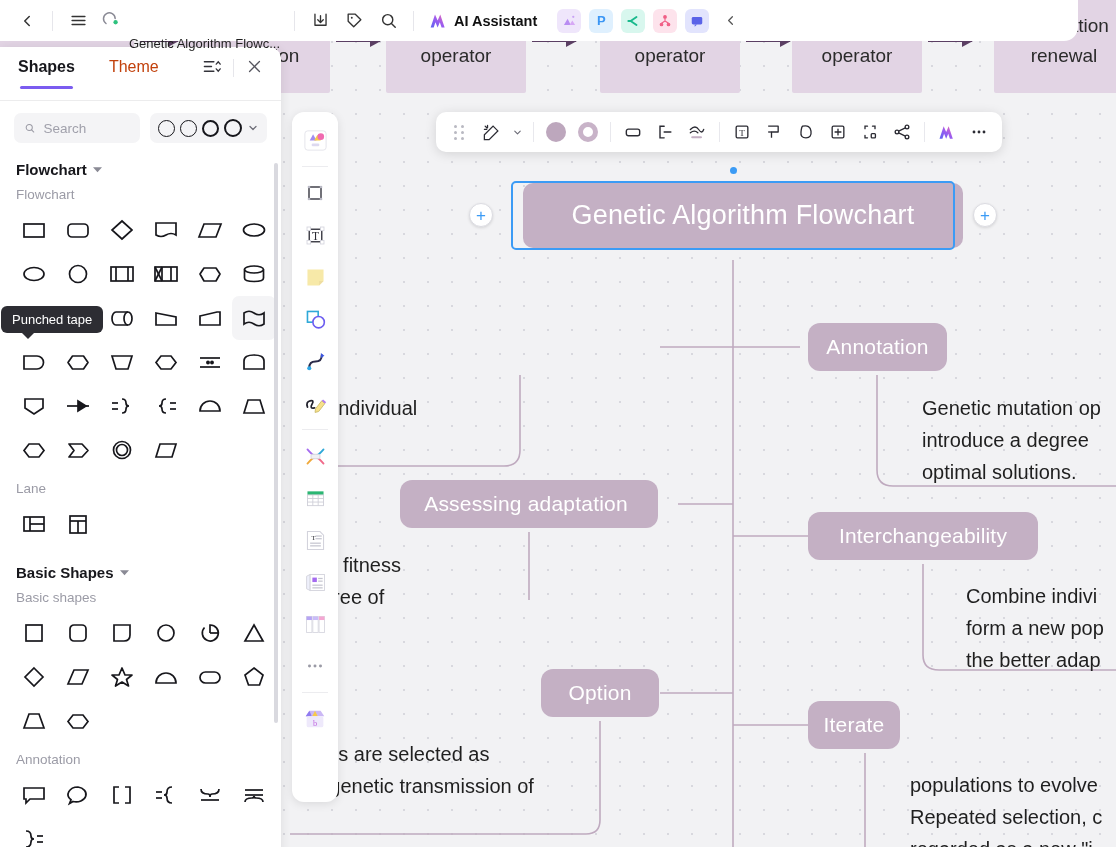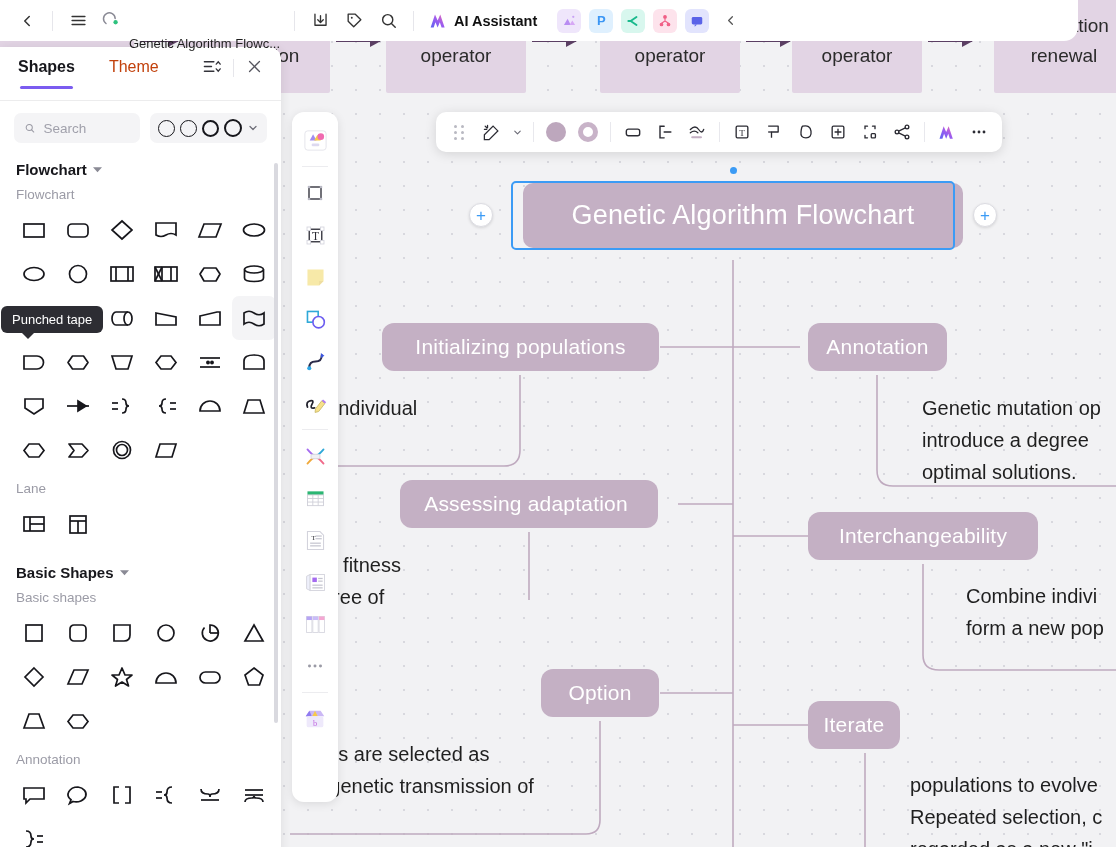--- a/index.html
+++ b/index.html
@@ -234,23 +234,20 @@
       <span>Genetic Algorithm Flowchart</span>
     </div>
     <div class="mm-sel-frame" style="left:511px; top:181px; width:444px; height:69px;"></div>
     <div class="mm-plus" style="left:469px; top:203px;">
       <span>+</span>
     </div>
     <div class="mm-plus" style="left:973px; top:203px;">
       <span>+</span>
     </div>
 
-    <div class="mm-node" style="left:382px; top:323px; width:277px; height:48px;">
-      <span>Initializing populations</span>
-    </div>
     <div class="mm-node" style="left:400px; top:480px; width:258px; height:48px;padding-left:16px;">
       <span>Assessing adaptation</span>
     </div>
     <div class="mm-node" style="left:541px; top:669px; width:118px; height:48px;">
       <span>Option</span>
     </div>
 
     <div class="mm-node" style="left:808px; top:323px; width:139px; height:48px;">
       <span>Annotation</span>
     </div>
@@ -273,20 +270,21 @@
       <div>the genetic transmission of</div>
     </div>
     <div class="mm-desc" style="left:922px; top:392px;">
       <div>Genetic mutation op</div>
       <div>introduce a degree</div>
       <div>optimal solutions.</div>
     </div>
     <div class="mm-desc" style="left:966px; top:580px;">
       <div>Combine indivi</div>
       <div>form a new pop</div>
+      <div>the better adap</div>
     </div>
     <div class="mm-desc" style="left:910px; top:769px;">
       <div>populations to evolve</div>
       <div>Repeated selection, c</div>
       <div>regarded as a new "i</div>
     </div>
   </div>
 
   <div class="topbar">
     <div class="tb-btn">

